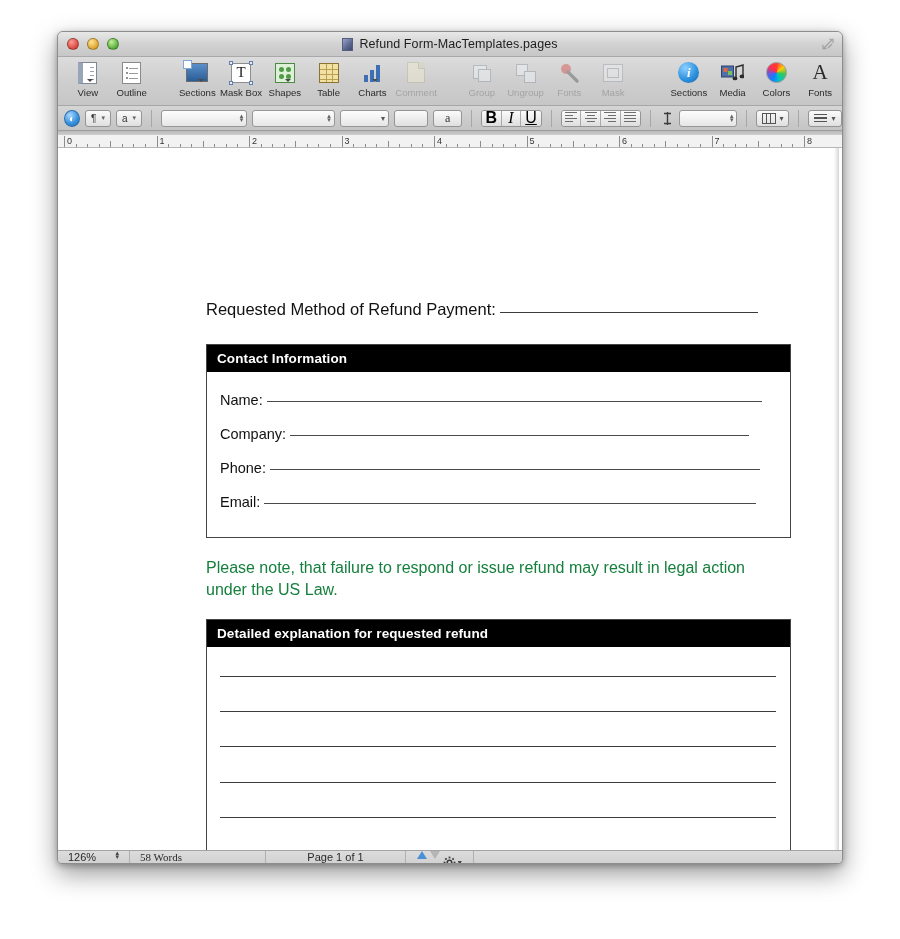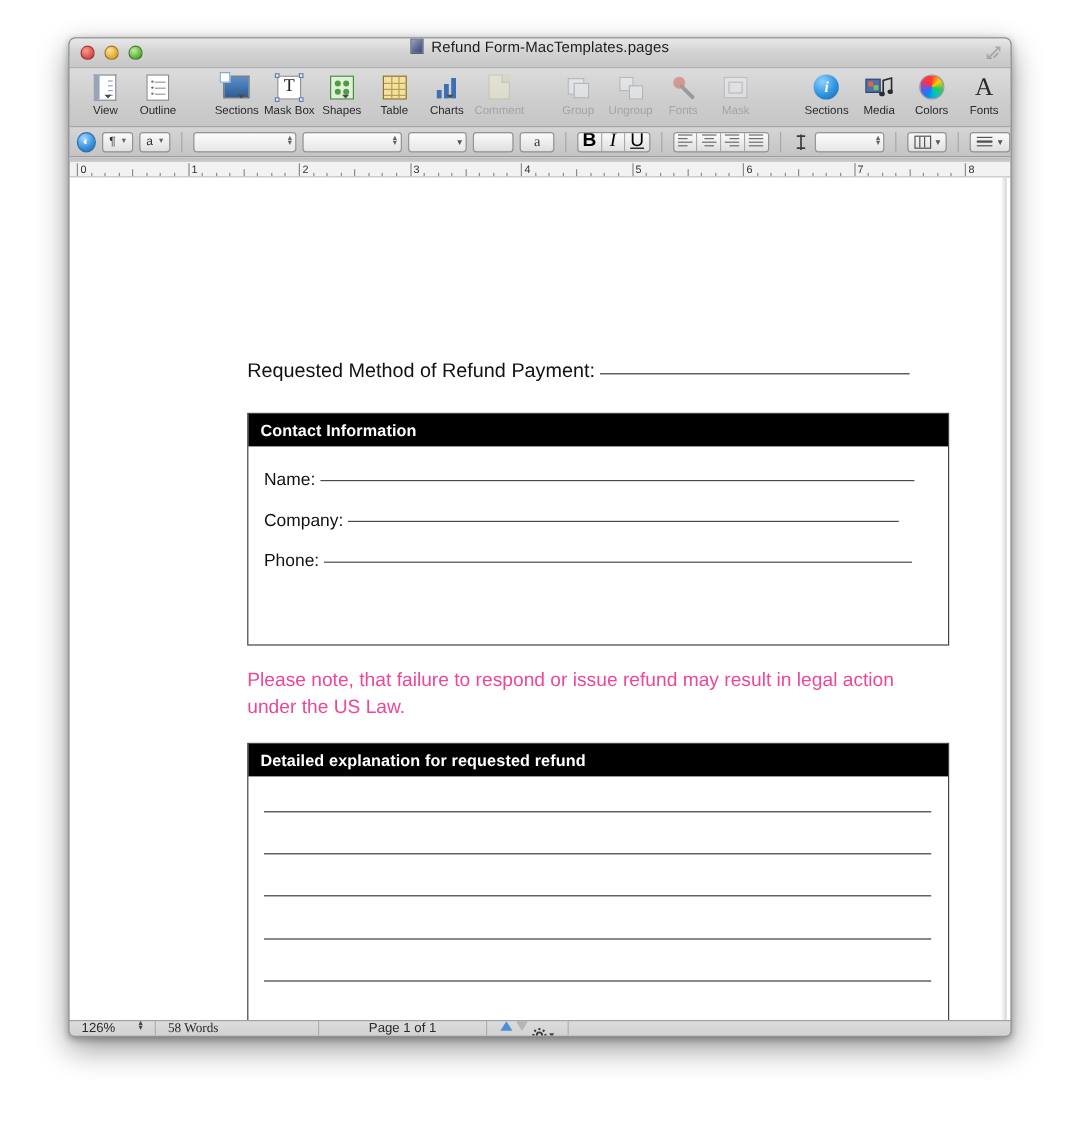--- a/index.html
+++ b/index.html
@@ -44,21 +44,21 @@
     width: 12px; height: 12px; border-radius: 50%;
     border: 1px solid rgba(0,0,0,0.30);
     box-sizing: border-box;
   }
   .dot.red    { background: radial-gradient(circle at 35% 30%, #ff9a93, #d94a41 70%); }
   .dot.yellow { background: radial-gradient(circle at 35% 30%, #ffe496, #dfa62c 70%); }
   .dot.green  { background: radial-gradient(circle at 35% 30%, #c3f09a, #56ad3a 70%); }
 
   .title-center {
     position: absolute; left: 0; right: 0; top: 0; bottom: 0;
-    display: flex; align-items: flex-start; justify-content: center;
+    display: flex; align-items: center; justify-content: center;
     gap: 6px;
     pointer-events: none;
   }
   .doc-icon {
     width: 11px; height: 13px;
     background: linear-gradient(135deg, #9aa3c4 0%, #5b6690 60%, #3f4870 100%);
     border: 1px solid #555d80;
     box-sizing: border-box;
   }
   .title-text {
@@ -266,21 +266,21 @@
   .field-row{
     position:absolute; font-size:14.5px; color:#111; white-space:nowrap;
   }
   .field-rule{
     display:inline-block; vertical-align:3px;
     border-bottom:1.1px solid #4a4a4a;
   }
 
   .para{
     position:absolute; left:148px; top:409px; width:570px;
-    font-size:16px; line-height:22px; color:#ec4899;
+    font-size:16px; line-height:22px; color:#15803d;
   }
 
   .blank-line{
     position:absolute; height:1px; background:#3c3c3c;
   }
 
   
   .statusbar{
     height: 22px;
     background: linear-gradient(to bottom,#dcdcdc,#c9c9c9);
@@ -700,20 +700,24 @@
           <span class="field-rule" style="width:495px"></span>
         </div>
         <div class="field-row" style="left:162px; top:278px;">
           <span>Company:</span>
           <span class="field-rule" style="width:459px"></span>
         </div>
         <div class="field-row" style="left:162px; top:312px;">
           <span>Phone:</span>
           <span class="field-rule" style="width:490px"></span>
         </div>
+        <div class="field-row" style="left:162px; top:346px;">
+          <span>Email:</span>
+          <span class="field-rule" style="width:492px"></span>
+        </div>
 
         <div class="para">Please note, that failure to respond or issue refund may result in legal action under the US Law.</div>
 
         <div class="boxed" style="left:148px; top:471px; width:585px; height:233px;">
           <div class="box-header">Detailed explanation for requested refund</div>
         </div>
         <div class="blank-line" style="left:162px; top:528px; width:556px;"></div>
         <div class="blank-line" style="left:162px; top:563px; width:556px;"></div>
         <div class="blank-line" style="left:162px; top:598px; width:556px;"></div>
         <div class="blank-line" style="left:162px; top:634px; width:556px;"></div>

